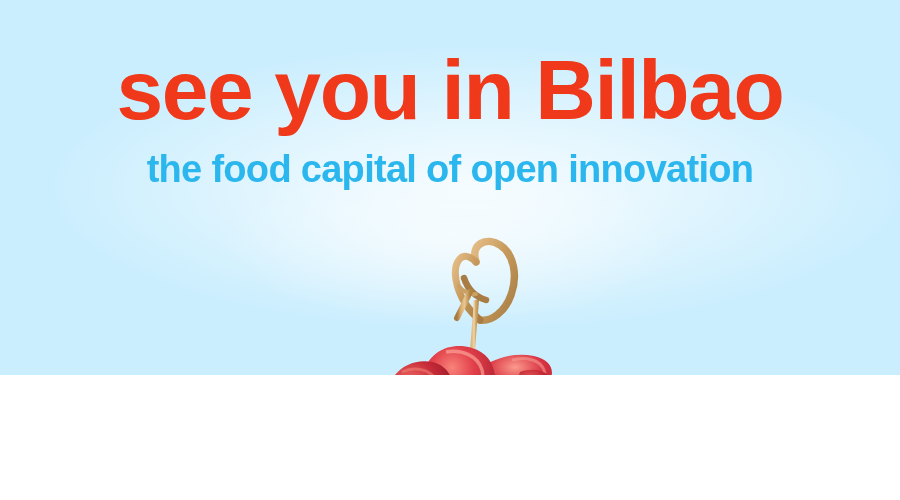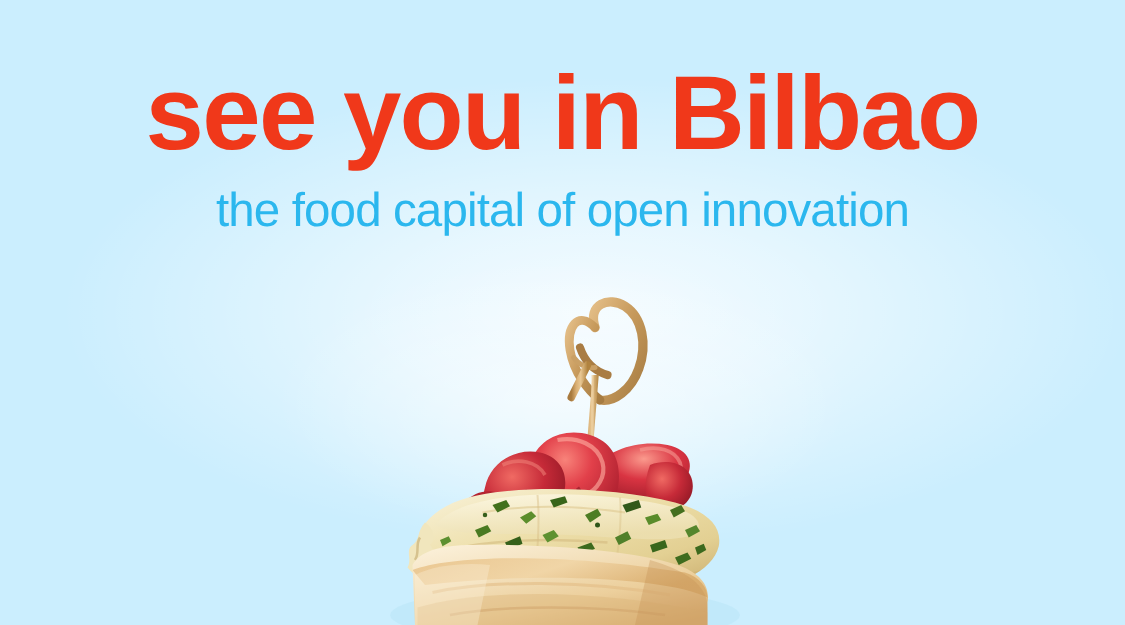--- a/index.html
+++ b/index.html
@@ -4,21 +4,21 @@
 <title>see you in Bilbao</title>
 <style>
   html, body {
     margin: 0;
     padding: 0;
     background: #ffffff;
   }
   #stage {
     position: relative;
     width: 900px;
-    height: 500px;
+    height: 375px;
     overflow: hidden;
     font-family: "Liberation Sans", sans-serif;
     background-color: #cbeefe;
   }
   
   .bg-base {
     position: absolute;
     inset: 0;
     background: #cbeefe;
   }
@@ -60,21 +60,21 @@
     color: #f0381a;
     padding-top: 48px;
     white-space: nowrap;
   }
   .subhead {
     margin: 0;
     padding: 0;
     margin-top: 18px;
     font-size: 38px;
     line-height: 1.0;
-    font-weight: 400;
+    font-weight: 700;
     letter-spacing: -0.7px;
     color: #2bb7ee;
     white-space: nowrap;
   }
 
   
   .pintxo {
     position: absolute;
     left: 0;
     top: 0;

